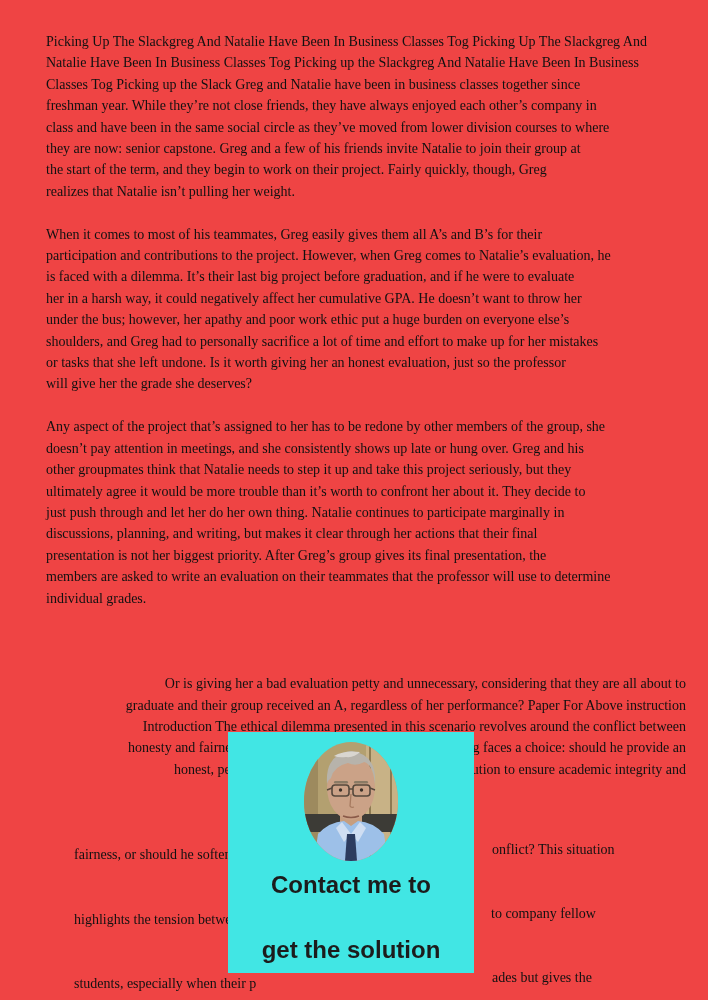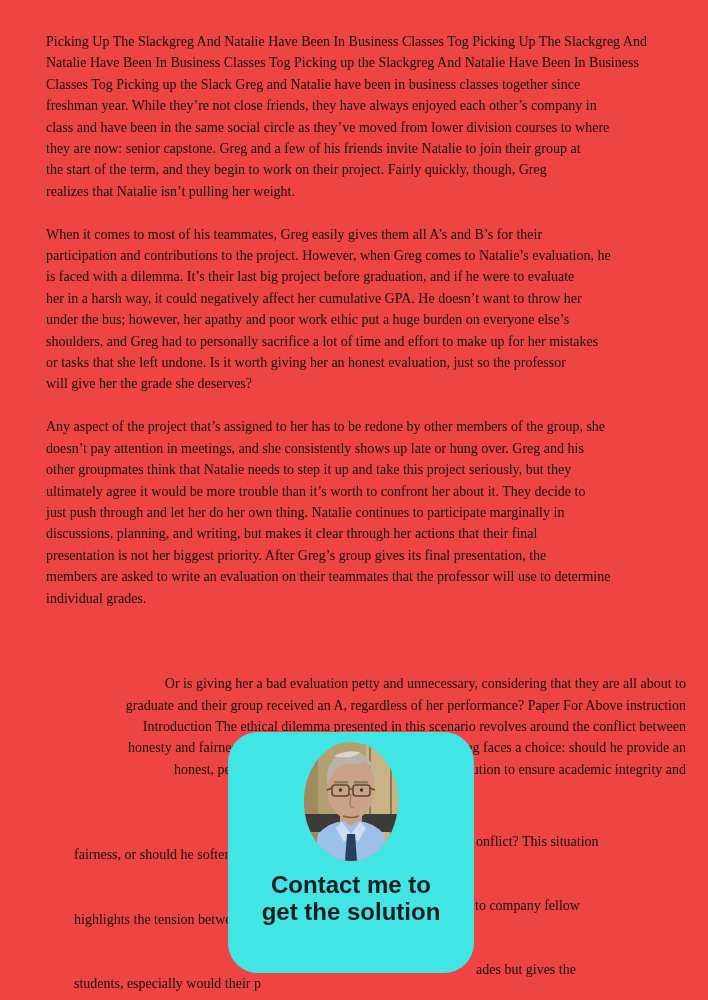--- a/index.html
+++ b/index.html
@@ -7,33 +7,33 @@
     position:relative; width:708px; height:1000px; background:#ef4444;
     overflow:hidden; font-family:"Liberation Serif", serif; color:#111;
   }
   .textblock {
     position:absolute; left:46px; top:31px; width:640px;
     font-size:14px; line-height:21.4px;
   }
   .para { white-space:pre; margin:0 0 21.4px 0; }
   .para-head { white-space:pre;text-align:right; }
   .ln { position:relative; height:21.4px; white-space:pre; }
-  .rf { position:absolute; top:8px; white-space:pre; }
+  .rf { position:absolute; top:16px; white-space:pre;margin-left:16px; }
 
   
   .ad {
     position:absolute; left:228px; top:732px; width:246px; height:241px;
-    background:#41e6e4; text-align:center; overflow:hidden;border-radius:30px;
+    background:#41e6e4; text-align:center; overflow:hidden;
   }
   .photo {
     position:relative; width:94px; height:119px; margin:10px auto 0 auto;
     border-radius:50%; overflow:hidden;
   }
   .ad-line { font-family:"Liberation Sans", sans-serif; font-weight:bold;
-    font-size:24px; line-height:27px; color:#1c1c1c; }
+    font-size:24px; line-height:27px; color:#1c1c1c;margin-top:38px; }
   .ad-line.first { margin-top:10px; }
   .ad-email { font-family:"Liberation Serif", serif; font-weight:bold;
     font-size:22px; line-height:26px; color:#0d0d0d; margin-top:5px; }
 </style>
 </head>
 <body>
 
 <div class="page">
 
   <div class="textblock">
@@ -74,21 +74,21 @@
 honest, perhaps harsh, evaluation of Natalie’s contribution to ensure academic integrity and</div>
       <div class="ln">
         <span>fairness, or should he soften his</span>
         <span class="rf" style="left:430px">onflict? This situation</span>
       </div>
       <div class="ln">
         <span>highlights the tension between p</span>
         <span class="rf" style="left:429px">to company fellow</span>
       </div>
       <div class="ln">
-        <span>students, especially would their p</span>
+        <span>students, especially when their p</span>
         <span class="rf" style="left:430px">ades but gives the</span>
       </div>
       
     </div>
 
   </div>
 
   <div class="ad">
     <div class="photo">
       <svg width="94" height="119" viewBox="0 0 94 119" xmlns="http://www.w3.org/2000/svg">

